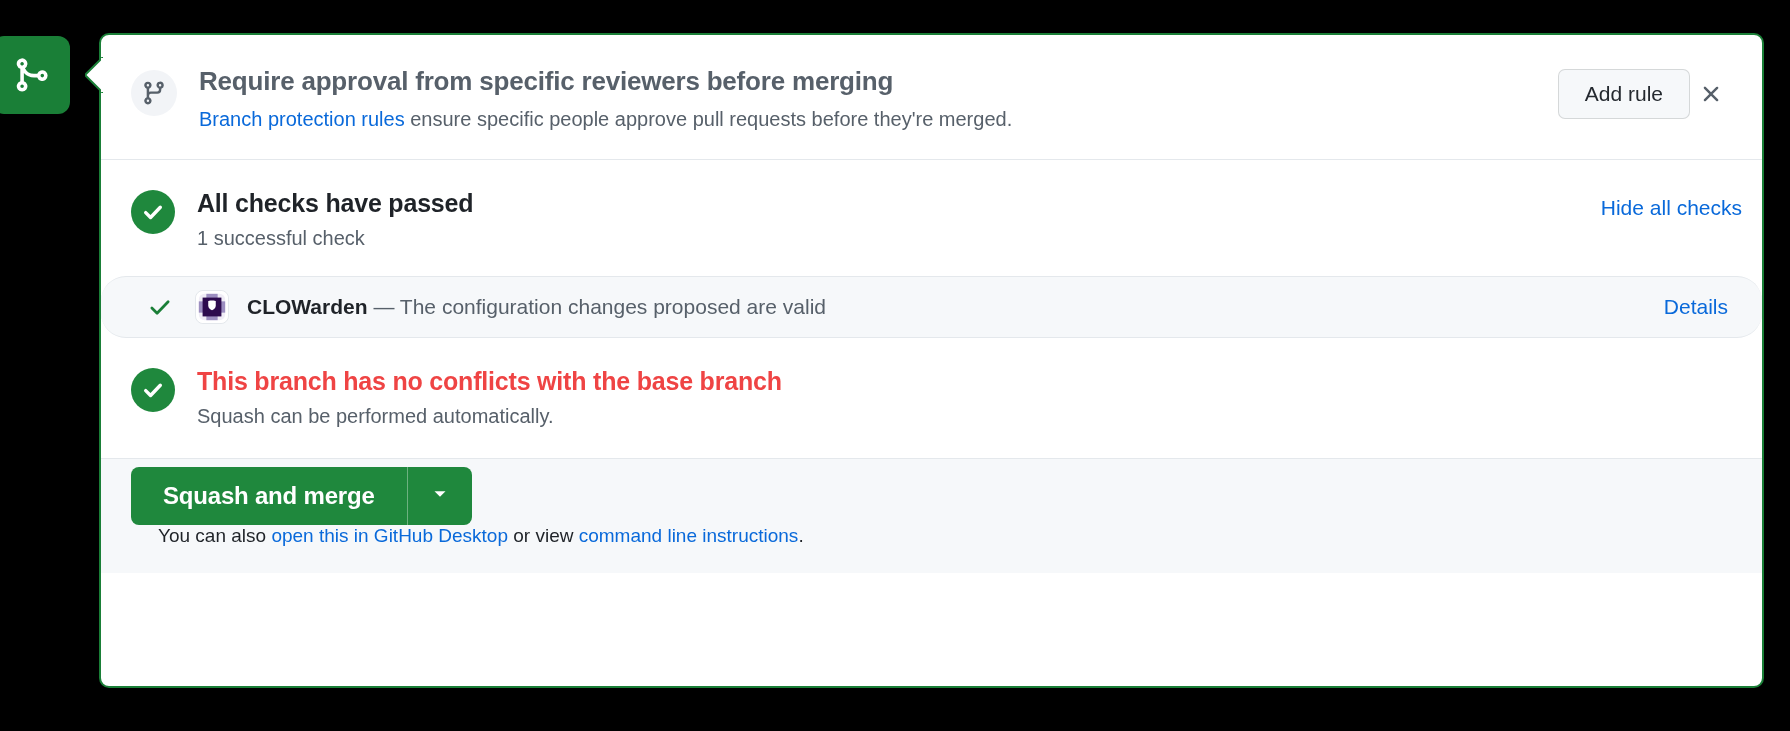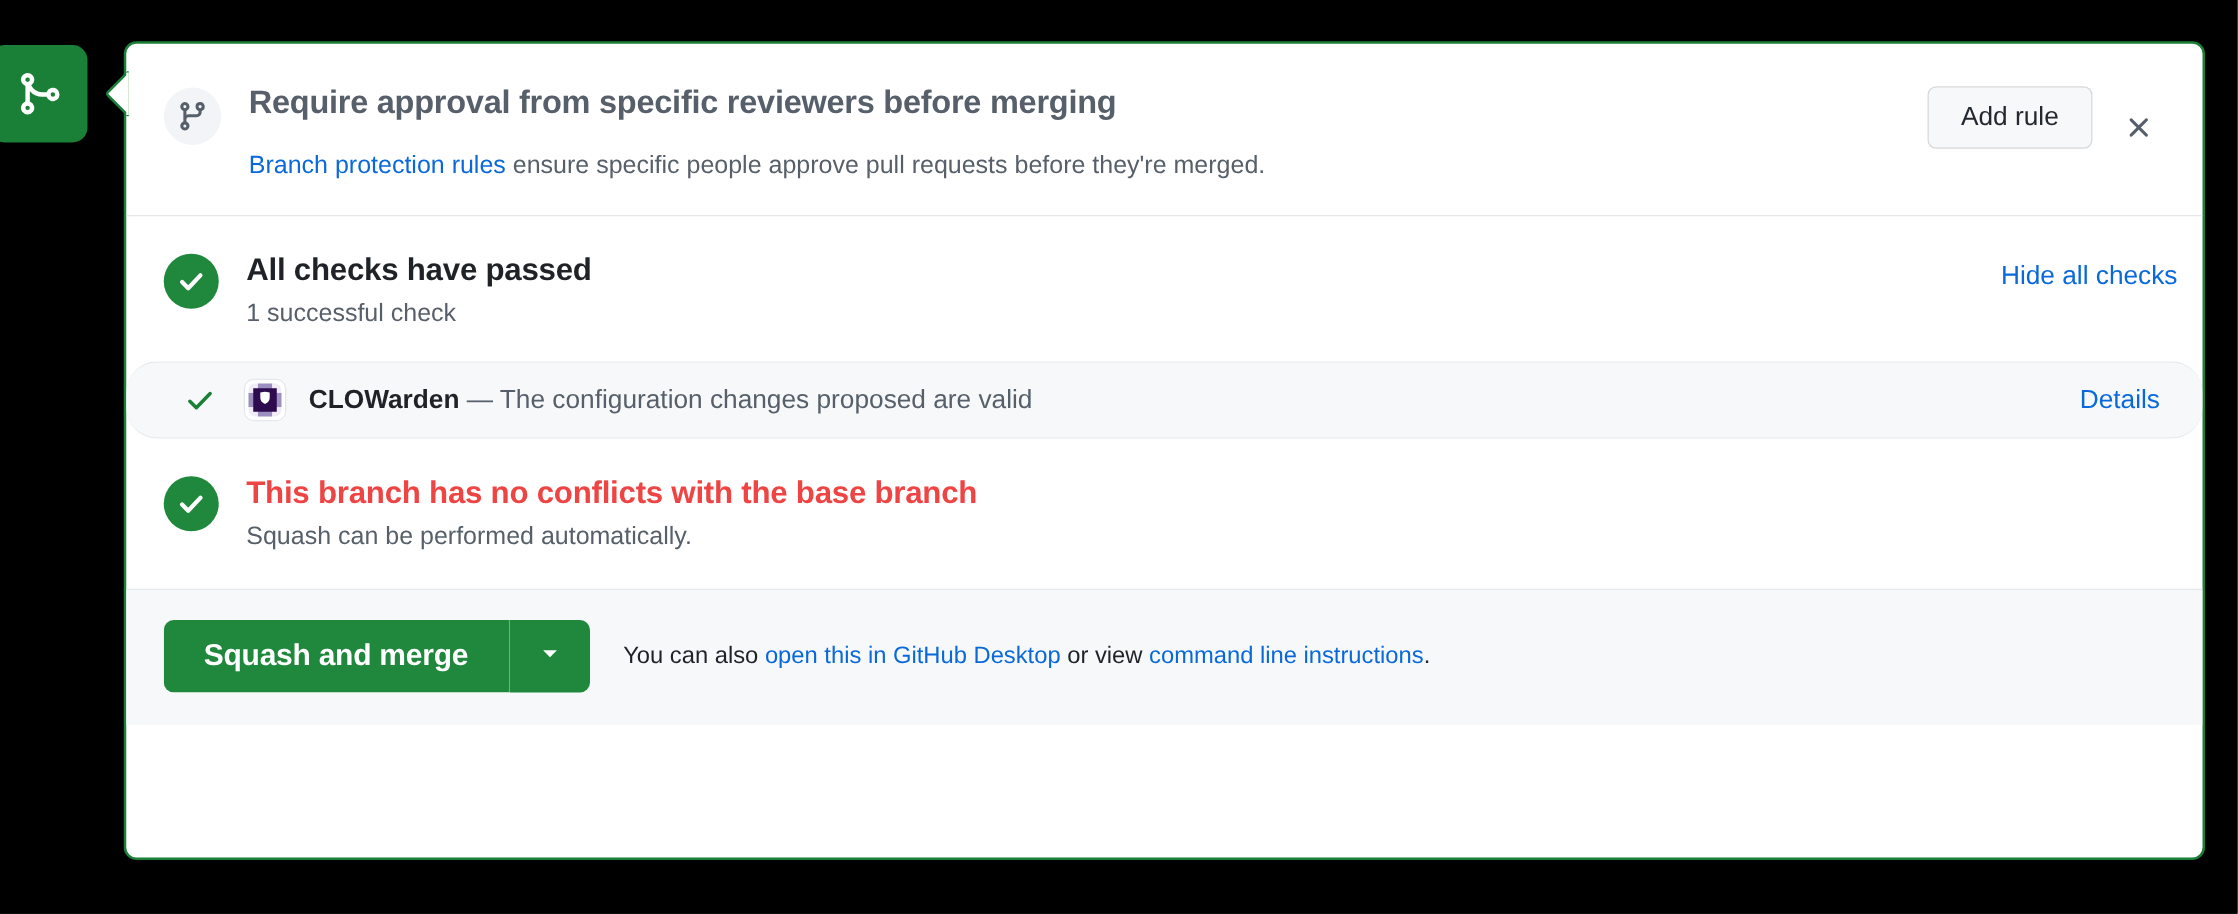--- a/index.html
+++ b/index.html
@@ -63,29 +63,29 @@
   }
   .header-texts { margin-left: 22px; flex: 1 1 auto; min-width:0; }
   .header-title {
     font-size: 26px;
     font-weight: bold;
     color: #57606a;
     line-height: 1.25;
     letter-spacing: -0.2px;
   }
   .header-sub {
-    margin-top: 20px;
+    margin-top: 7px;
     font-size: 20px;
     color: #57606a;
     line-height: 1.4;
   }
   .header-sub a { color: #0969da; text-decoration: none; }
   .header-actions {
-    display: flex; align-items: flex-end;
-    gap: 20px;
+    display: flex; align-items: center;
+    gap: 4px;
     margin-left: 20px;
     flex: 0 0 auto;
     margin-top: 4px;
   }
   .btn-add-rule {
     background: #f6f8fa;
     border: 1px solid rgba(27,31,36,0.15);
     border-radius: 7px;
     padding: 12px 26px;
     font-size: 21px;
@@ -176,23 +176,24 @@
     font-size: 25px; font-weight: bold; color: #ef4444;
     line-height: 1.2; letter-spacing: -0.2px;
   }
   .conflicts-sub {
     margin-top: 9px; font-size: 20px; color: #57606a;
   }
 
   
   .card-footer {
     display: flex;
-    align-items: center;
+    align-items: flex-start;
     background: #f6f8fa;
-    padding: 24px 34px 26px 30px;
+    padding: 8px 34px 26px 30px;
+    flex-direction: column;
   }
   .merge-btn-group { display: flex; flex: 0 0 auto; }
   .btn-merge {
     background: #1f883d;
     border: none;
     border-right: 1px solid rgba(255,255,255,0.35);
     border-radius: 8px 0 0 8px;
     color: #ffffff;
     font-size: 24px;
     font-weight: bold;

